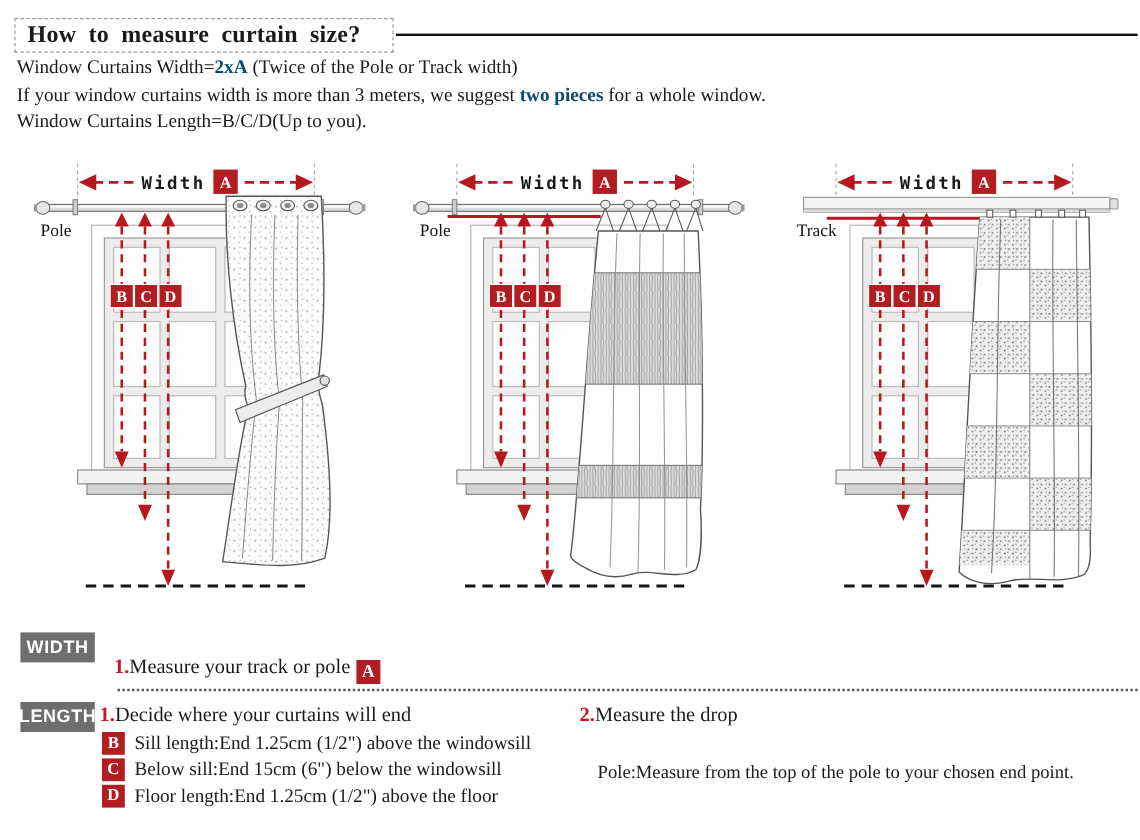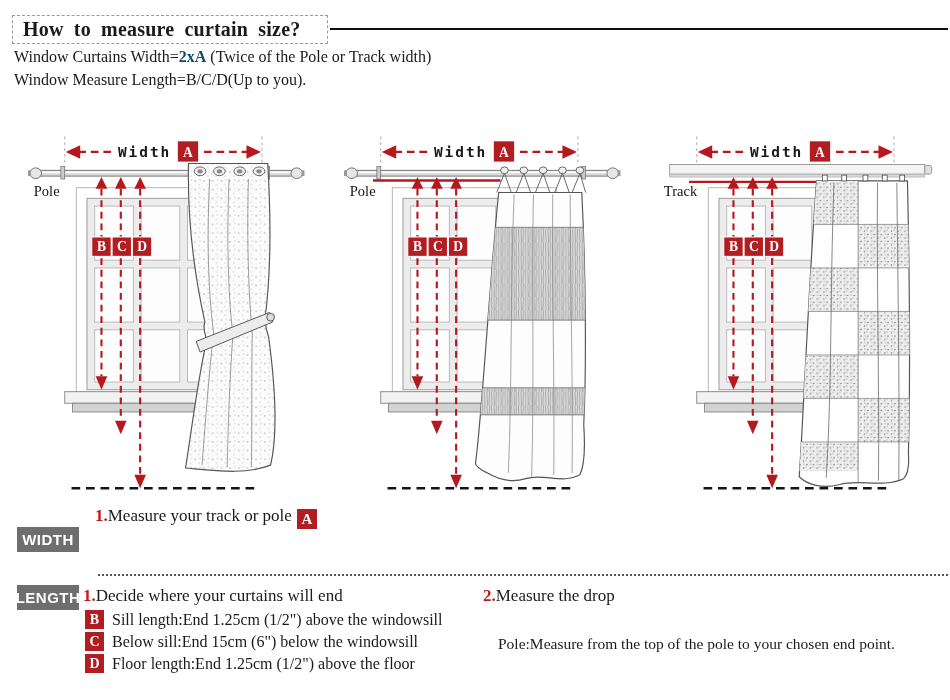--- a/index.html
+++ b/index.html
@@ -38,21 +38,22 @@
 
 <div class="page">
 
   <div class="title-box">
     <span>How to measure  curtain  size?</span>
   </div>
   <div class="title-rule"></div>
 
   <div class="intro">
     <div><span>Window Curtains Width=</span><span class="red">2xA</span><span> (Twice of the Pole or Track width)</span></div>
-    <div><span>Window Measure Length=B/C/D(Up to you).</span></div>
+    <div><span>If your window curtains width is more than 3 meters, we suggest </span><span class="red">two pieces</span><span> for a whole window.</span></div>
+    <div><span>Window Curtains Length=B/C/D(Up to you).</span></div>
   </div>
 
   <div class="diagrams">
 
     <svg width="300" height="392" viewBox="0 0 300 392">
       <defs>
         <pattern id="speck" width="9" height="9" patternUnits="userSpaceOnUse">
           <rect width="9" height="9" fill="#fbfbfb"></rect>
           <circle cx="2" cy="3" r="0.7" fill="#999"></circle>
           <circle cx="6" cy="7" r="0.6" fill="#aaa"></circle>
@@ -260,21 +261,21 @@
           <rect x="230" y="42" width="5" height="6"></rect>
           <rect x="248" y="42" width="5" height="6"></rect>
         </g>
       </g>
     </svg>
   </div>
 
   <div class="tag" style="left:17px;top:527px;">
       <span>WIDTH</span>
     </div>
-  <div class="step" style="left:95px;top:506px;">
+  <div class="step" style="left:95px;top:546px;">
     <span class="stepnum">1.</span><span>Measure your track or pole</span><span class="abadge">A</span>
   </div>
 
   <div class="divider"></div>
 
   <div class="tag" style="left:17px;top:585px;align-items:center;">
       <span>LENGTH</span>
     </div>
   <div class="step" style="left:83px;top:586px;">
     <span class="stepnum">1.</span><span>Decide where your curtains will end</span>

